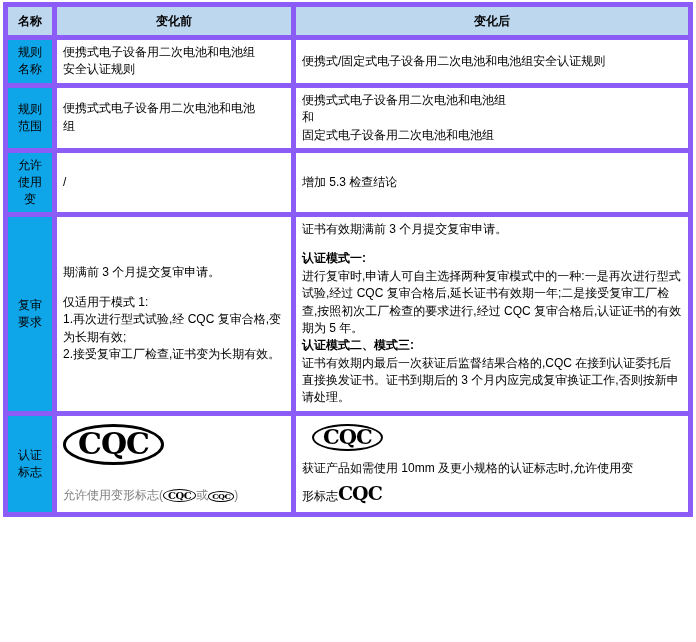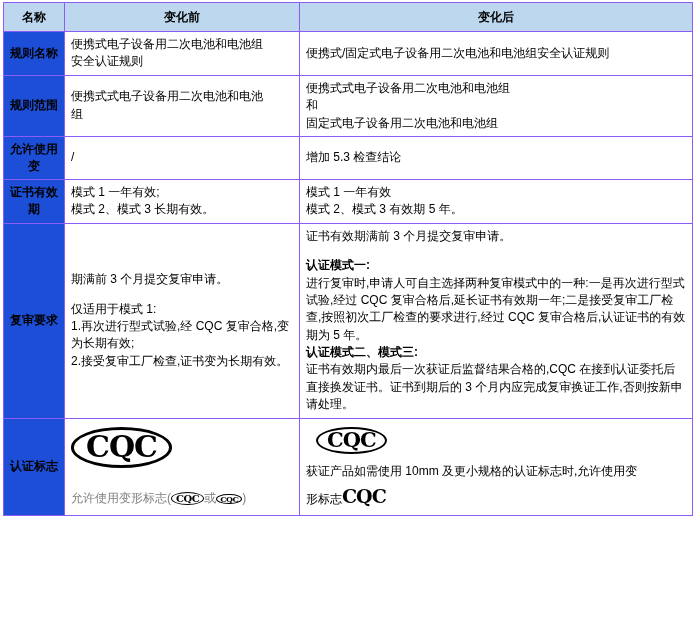--- a/index.html
+++ b/index.html
@@ -13,38 +13,38 @@
     height: 642px;
     overflow: hidden;
   }
   table.main {
     border-collapse: collapse;
     width: 690px;
     margin: 2px 0 0 3px;
     table-layout: fixed;
   }
   table.main td, table.main th {
-    border: 1px solid #8b5cf6;
+    border: 5px solid #8b5cf6;
     vertical-align: middle;
     padding: 4px 6px;
     font-size: 12px;
     color: #000;
   }
   thead th {
     background: #bdd7ee;
     text-align: center;
     font-weight: bold;
     font-size: 13px;
     height: 20px;
     padding: 2px 4px;
   }
   td.label {
-    background: #1d4ed8;
+    background: #0ea5e9;
     text-align: center;
-    font-weight: bold;
+    font-weight: normal;
     font-size: 13px;
     width: 86px;
   }
   td.cell {
     background: #ffffff;
     text-align: left;
     line-height: 1.45;
   }
   .col-before { width: 222px; }
   .col-after  { width: 380px; text-align: center; }
@@ -157,31 +157,20 @@
       </td>
     </tr>
 
 
     <tr>
       <td class="label">允许使用变</td>
       <td class="cell">/</td>
       <td class="cell">增加 5.3 检查结论</td>
     </tr>
 
-    <tr>
-      <td class="label">证书有效期</td>
-      <td class="cell">
-        <span class="line">模式 1 一年有效;</span>
-        <span class="line">模式 2、模式 3 长期有效。</span>
-      </td>
-      <td class="cell">
-        <span class="line">模式 1 一年有效</span>
-        <span class="line">模式 2、模式 3 有效期 5 年。</span>
-      </td>
-    </tr>
 
     <tr>
       <td class="label">复审要求</td>
       <td class="cell">
         <span class="line">期满前 3 个月提交复审申请。</span>
         <span class="indent-blank"></span>
         <span class="line">仅适用于模式 1:</span>
         <span class="line">1.再次进行型式试验,经 CQC 复审合格,变为长期有效;</span>
         <span class="line">2.接受复审工厂检查,证书变为长期有效。</span>
       </td>

